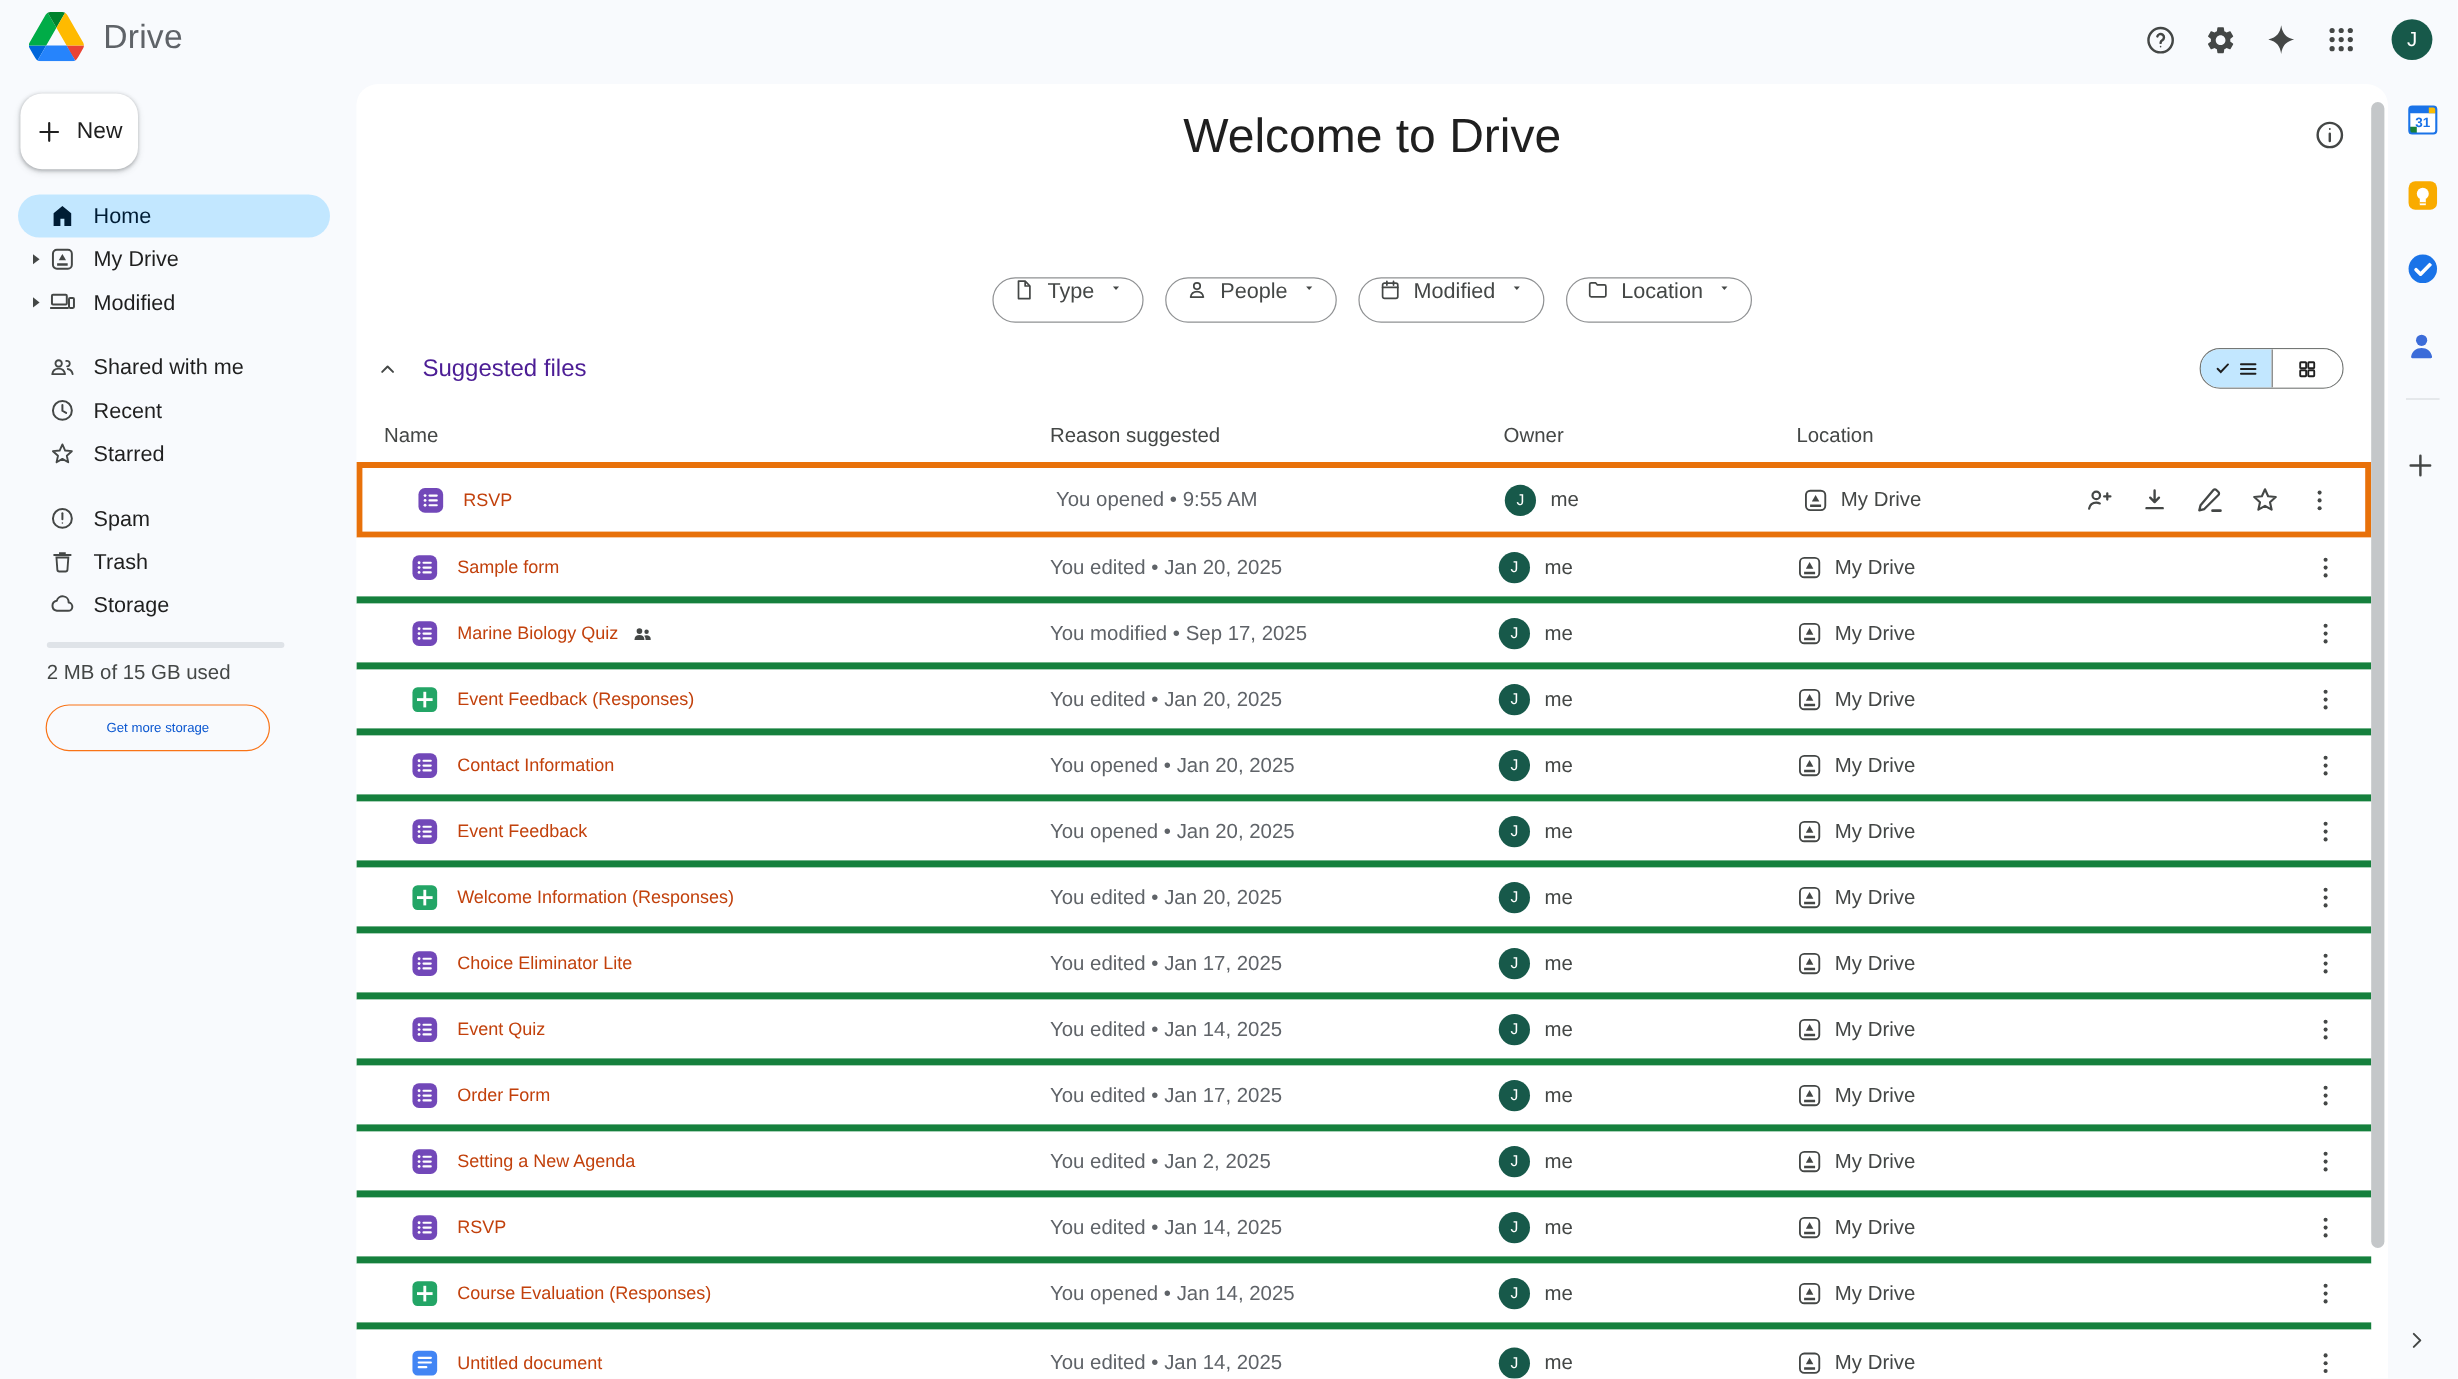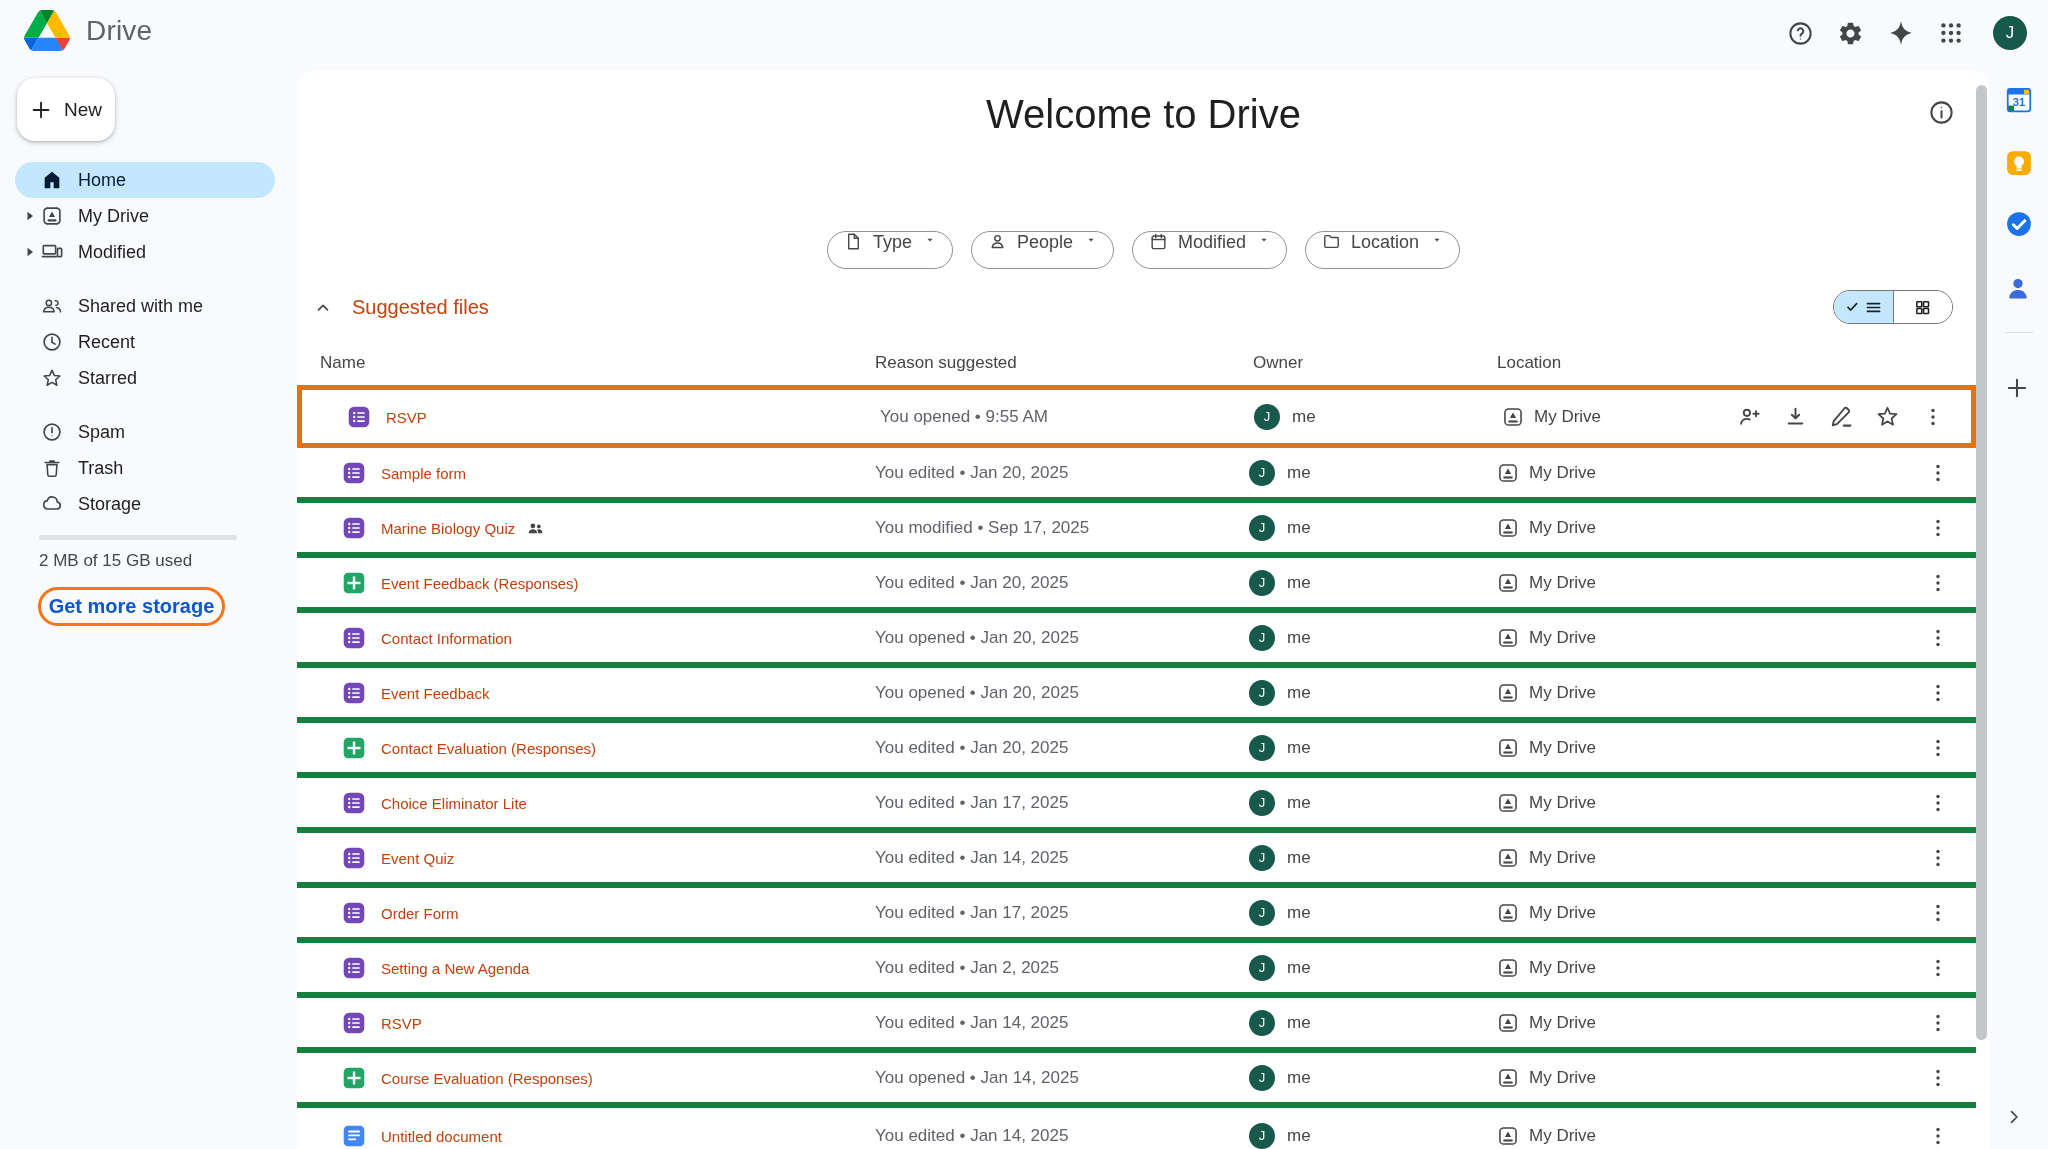--- a/index.html
+++ b/index.html
@@ -35,44 +35,44 @@
   .nav { position:absolute; left:0; top:98px; width:296px; }
   .nav-item { position:relative; width:260px; height:36px; margin-left:15px; border-radius:18px;
               display:flex; align-items:center; cursor:pointer; font-size:18px; color:#1f1f1f; }
   .nav-item.selected { background:#c2e7ff; color:#001d35; font-weight:500; }
   .nav-gap { height:18px; }
   .nav-arrow { position:absolute; left:8px; width:14px; display:flex; justify-content:center; }
   .nav-ic { position:absolute; left:25px; width:24px; height:24px; display:flex; align-items:center; justify-content:center; }
   .nav-label { position:absolute; left:63px; white-space:nowrap; }
   .storage-bar { position:absolute; left:39px; top:471px; width:198px; height:5px; border-radius:3px; background:#dfe3e8; }
   .storage-text { position:absolute; left:39px; top:487px; font-size:17px; color:#444746; }
-  .more-storage { position:absolute; left:38px; top:523px; width:187px; height:39px; border:3px solid #f97316;
+  .more-storage { position:absolute; left:38px; top:523px; width:187px; height:39px; border:1px solid #f97316;
                   border-radius:20px; display:flex; align-items:center; justify-content:center;
-                  color:#0b57d0; font-size:20px; font-weight:700; background:transparent; cursor:pointer; }
+                  color:#0b57d0; font-size:11px; font-weight:400; background:transparent; cursor:pointer; }
 
   
   .card { position:absolute; left:297px; top:70px; width:1693px; height:1079px;
           background:#fff; border-radius:18px 18px 0 0; overflow:hidden; }
   .page-title { position:absolute; left:0; top:22px; width:1693px; text-align:center;
                 font-size:40px; color:#1f1f1f; }
   .info-btn { position:absolute; left:1628px; top:26px; width:32px; height:32px; border-radius:50%;
               display:flex; align-items:center; justify-content:center; cursor:pointer; }
   .searchbar { position:absolute; left:360px; top:82px; width:953px; height:56px; background:#e9eef6;
                border-radius:28px; display:flex; align-items:center; padding-left:24px; gap:14px; }
   .searchbar input { flex:1; border:none; outline:none; background:transparent; font-size:19px;
                      color:#1f1f1f; font-family:"Liberation Sans",sans-serif; }
   .searchbar input::placeholder { color:#444746; opacity:1; }
   .chips { position:absolute; left:0; top:161px; width:1693px; display:flex; justify-content:center; gap:18px; }
   .chip { height:38px; border:1px solid #8f9193; border-radius:19px; background:#fff; display:flex;
           gap:10px; padding:0 14px 0 16px; font-size:18px; color:#444746; cursor:pointer; }
 
   .section-row { position:absolute; left:0; top:220px; width:1693px; height:36px; }
   .sec-chev { position:absolute; left:10px; top:2px; width:32px; height:32px; display:flex;
               align-items:center; justify-content:center; cursor:pointer; }
-  .sec-title { position:absolute; left:55px; top:6px; font-size:20px; font-weight:500; color:#c2410c; }
+  .sec-title { position:absolute; left:55px; top:6px; font-size:20px; font-weight:500; color:#4c1d95; }
   .view-toggle { position:absolute; left:1536px; top:0px; width:120px; height:34px; border:1px solid #747775;
                  border-radius:17px; overflow:hidden; display:flex; cursor:pointer; }
   .vt-half { flex:1; display:flex; align-items:center; justify-content:center; gap:4px; background:#fff; }
   .vt-half.sel { background:#c2e7ff; }
   .vt-half + .vt-half { border-left:1px solid #747775; }
 
   .thead { position:absolute; left:0; top:275px; width:1693px; height:35px; font-size:17px;
            font-weight:500; color:#444746; }
   .thead span { position:absolute; top:8px; }
   .th-name { left:23px; } .th-reason { left:578px; } .th-owner { left:956px; } .th-loc { left:1200px; }
@@ -626,21 +626,21 @@
         </span>
       </div>
       <div class="frow divided">
     <span class="ficon">
           <svg width="26" height="26" viewBox="0 0 24 24">
     <rect x="2.5" y="2.5" width="19" height="19" rx="4" fill="#23a566"></rect>
     <rect x="10.9" y="6" width="2.2" height="12" fill="#fff"></rect>
     <rect x="6" y="10.9" width="12" height="2.2" fill="#fff"></rect>
           </svg>
         </span>
-    <span class="fname">Contact Evaluation (Responses)</span>
+    <span class="fname">Welcome Information (Responses)</span>
     <span class="freason">You edited • Jan 20, 2025</span>
     <span class="oav">J</span>
     <span class="ome">me</span>
     <span class="floc">
           <span>
   <svg width="22" height="22" viewBox="0 0 24 24" fill="none" stroke="#444746" stroke-width="1.7">
     <rect x="3.2" y="3.2" width="17.6" height="17.6" rx="4"></rect>
     <path d="M12 7 15.4 13H8.6z" fill="#444746" stroke="none"></path>
     <path d="M7 16.9h10" stroke-width="2.3"></path>
             </svg>

